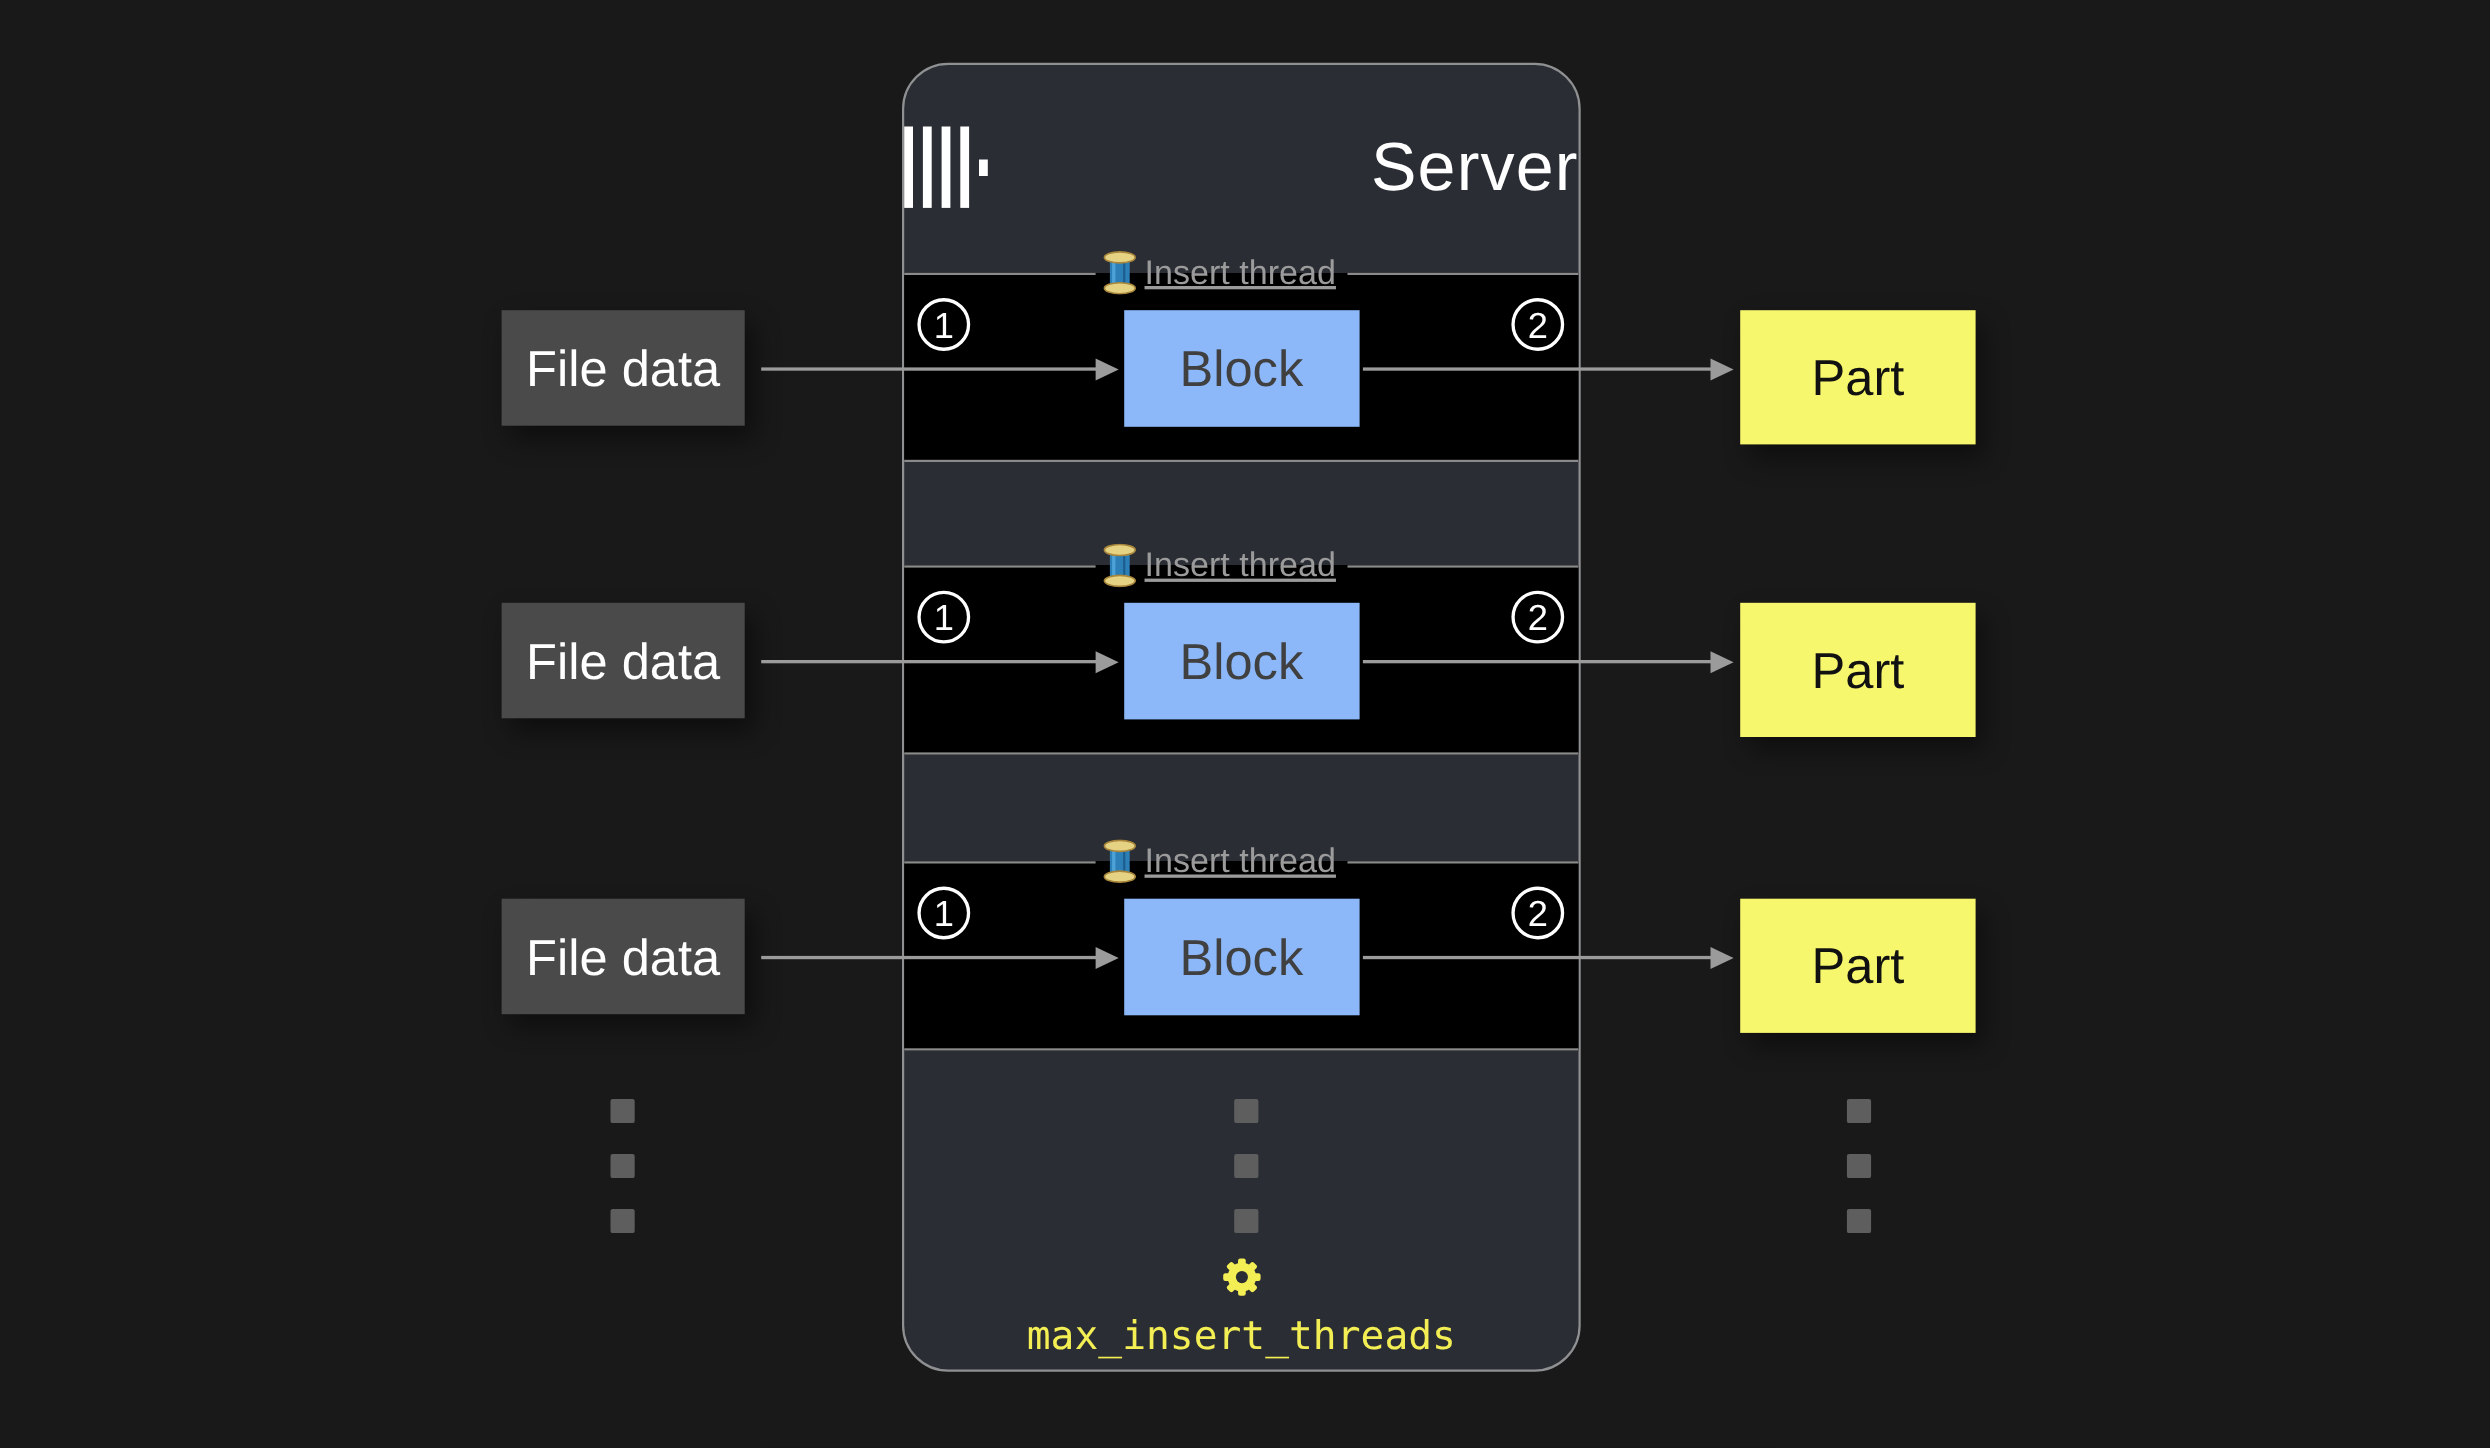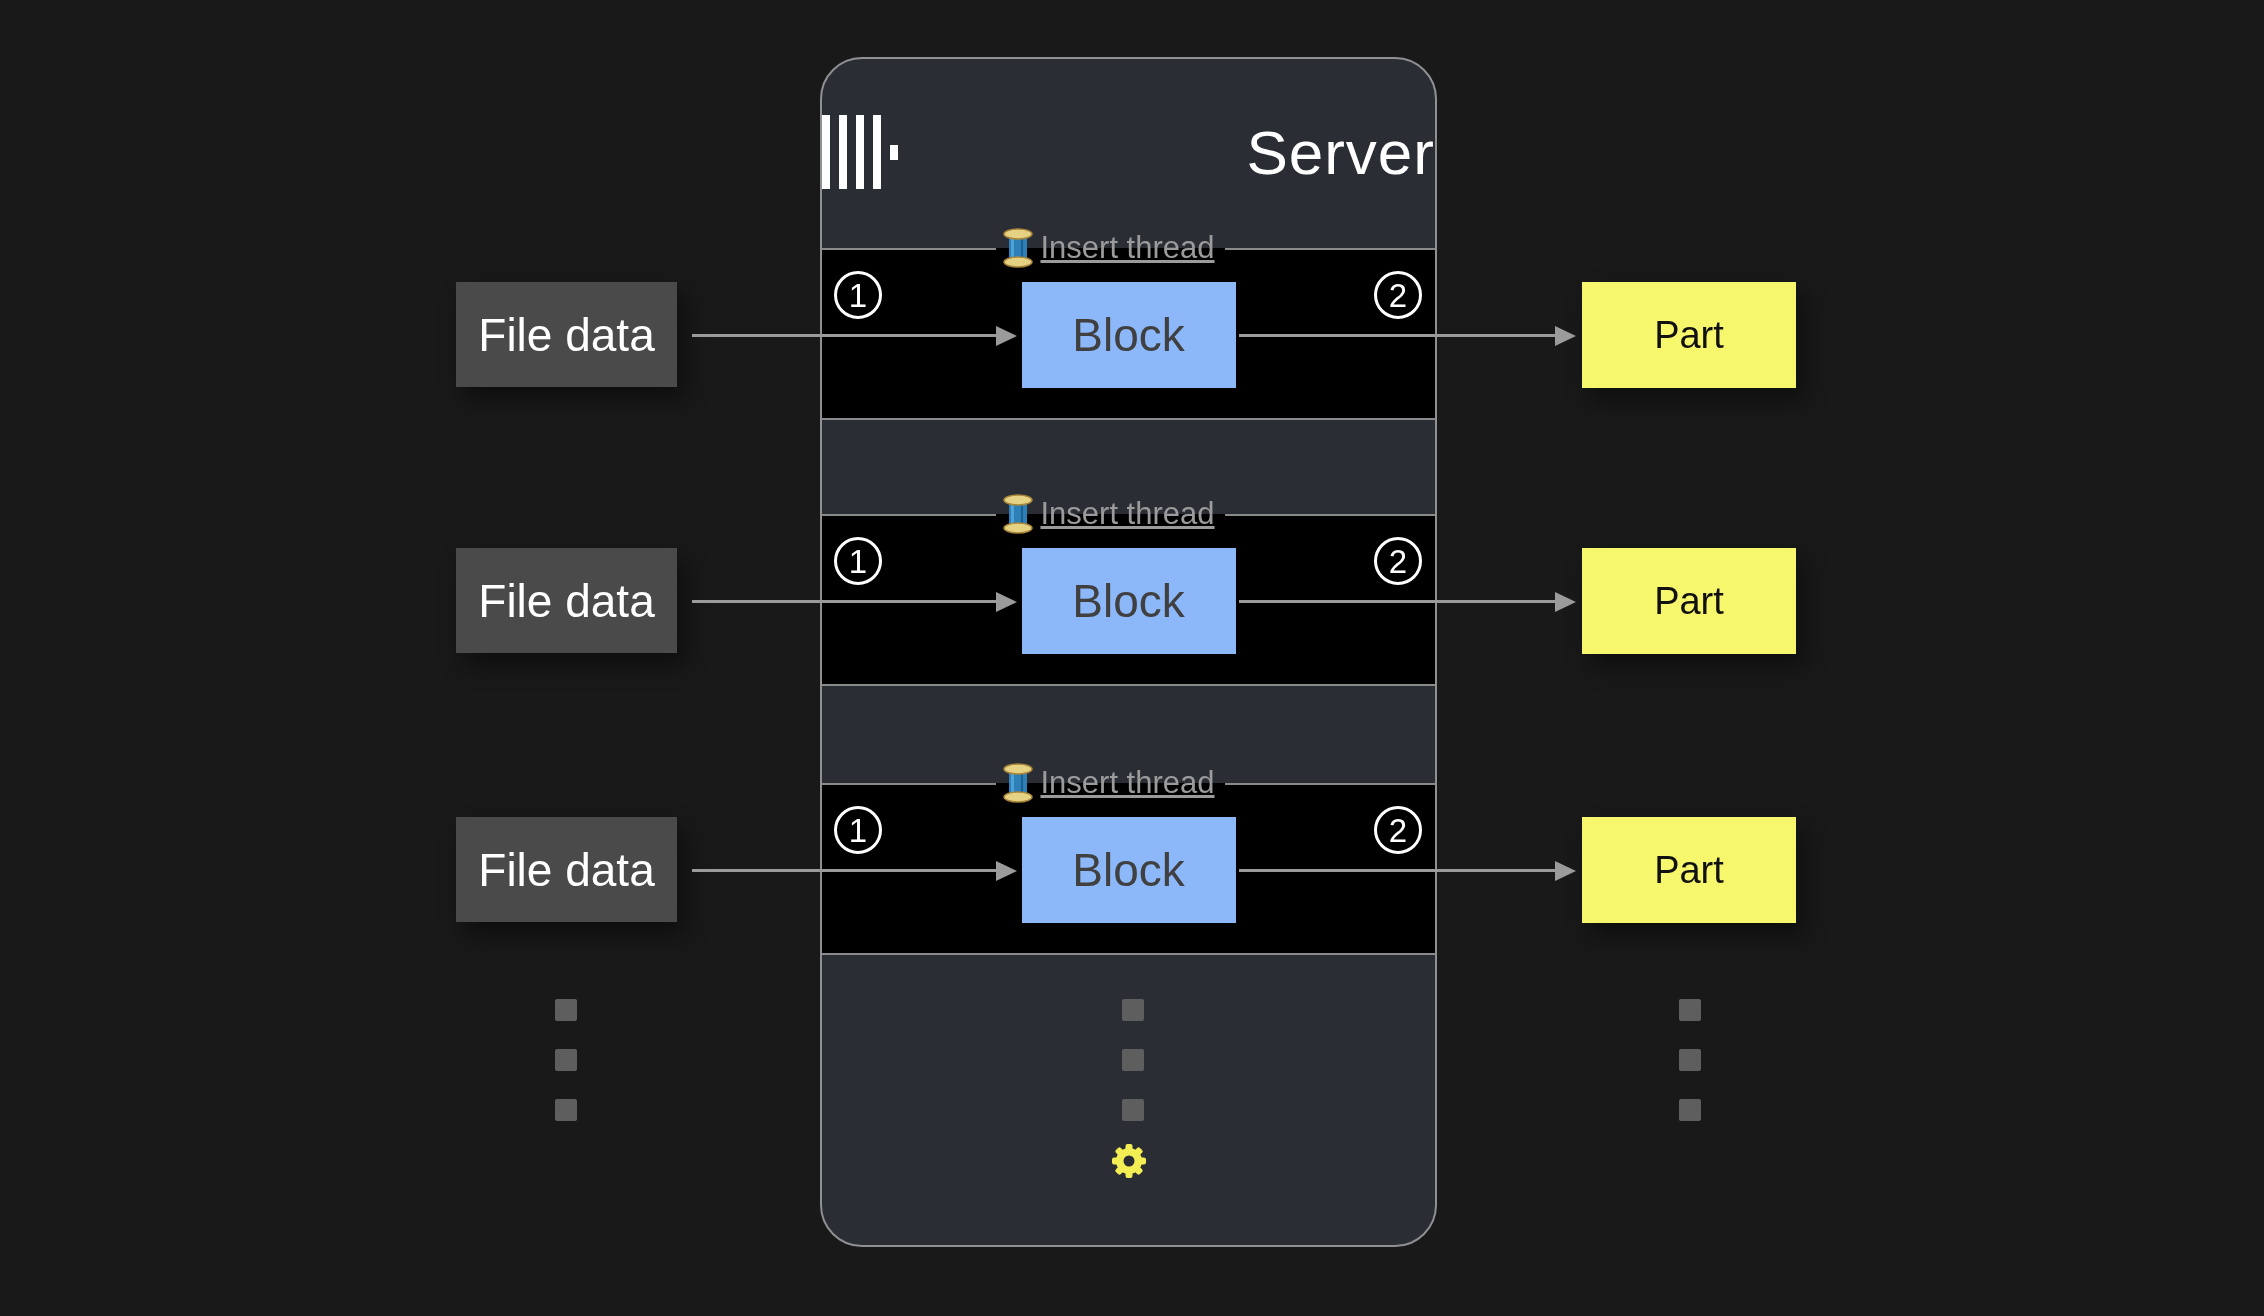--- a/index.html
+++ b/index.html
@@ -79,22 +79,22 @@
     color:#404040;font-size:46px;
   }
   
   .file{
     position:absolute;left:456px;width:221px;height:105px;
     background:var(--gray-box);color:var(--white);font-size:46px;
     display:flex;align-items:center;justify-content:center;
     box-shadow:8px 12px 22px rgba(0,0,0,.45);
   }
   .part{
-    position:absolute;left:1582px;width:214px;height:106px;
-    background:var(--yellow);color:#111;font-size:38px;
+    position:absolute;left:1582px;width:214px;height:122px;
+    background:var(--yellow);color:#111;font-size:46px;
     display:flex;align-items:center;justify-content:center;
     box-shadow:8px 12px 22px rgba(0,0,0,.45);
   }
   .y1{top:282px}.y2{top:548px}.y3{top:817px}
   
   .arrow{position:absolute;height:3px;background:var(--muted);z-index:5;}
   .arrow::after{
     content:"";position:absolute;right:-20px;top:50%;transform:translateY(-50%);
     border-left:21px solid var(--muted);
     border-top:10px solid transparent;border-bottom:10px solid transparent;
@@ -203,20 +203,21 @@
         <g>
           <rect x="16.5" y="3" width="7" height="34" rx="2"></rect>
           <rect x="16.5" y="3" width="7" height="34" rx="2" transform="rotate(45 20 20)"></rect>
           <rect x="16.5" y="3" width="7" height="34" rx="2" transform="rotate(90 20 20)"></rect>
           <rect x="16.5" y="3" width="7" height="34" rx="2" transform="rotate(135 20 20)"></rect>
         </g>
         <circle cx="20" cy="20" r="13"></circle>
       </g>
       <circle cx="20" cy="20" r="5.5" fill="#2a2d34"></circle>
     </svg>
+    <div class="setting">max_insert_threads</div>
   </section>
 
   <div class="file y1">File data</div>
   <div class="file y2">File data</div>
   <div class="file y3">File data</div>
 
   <div class="part y1">Part</div>
   <div class="part y2">Part</div>
   <div class="part y3">Part</div>
 

